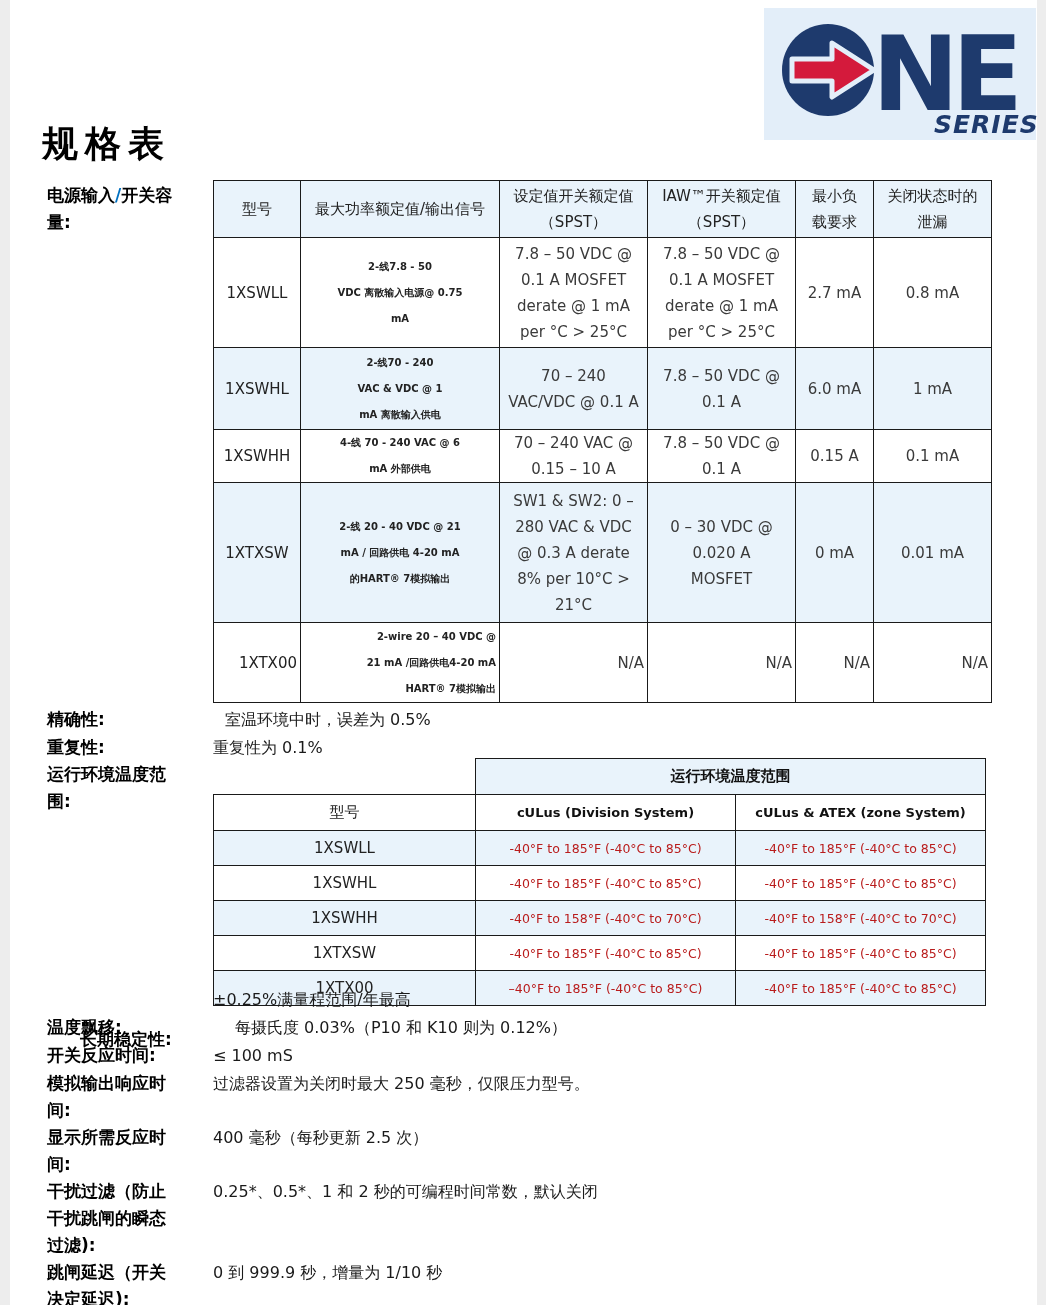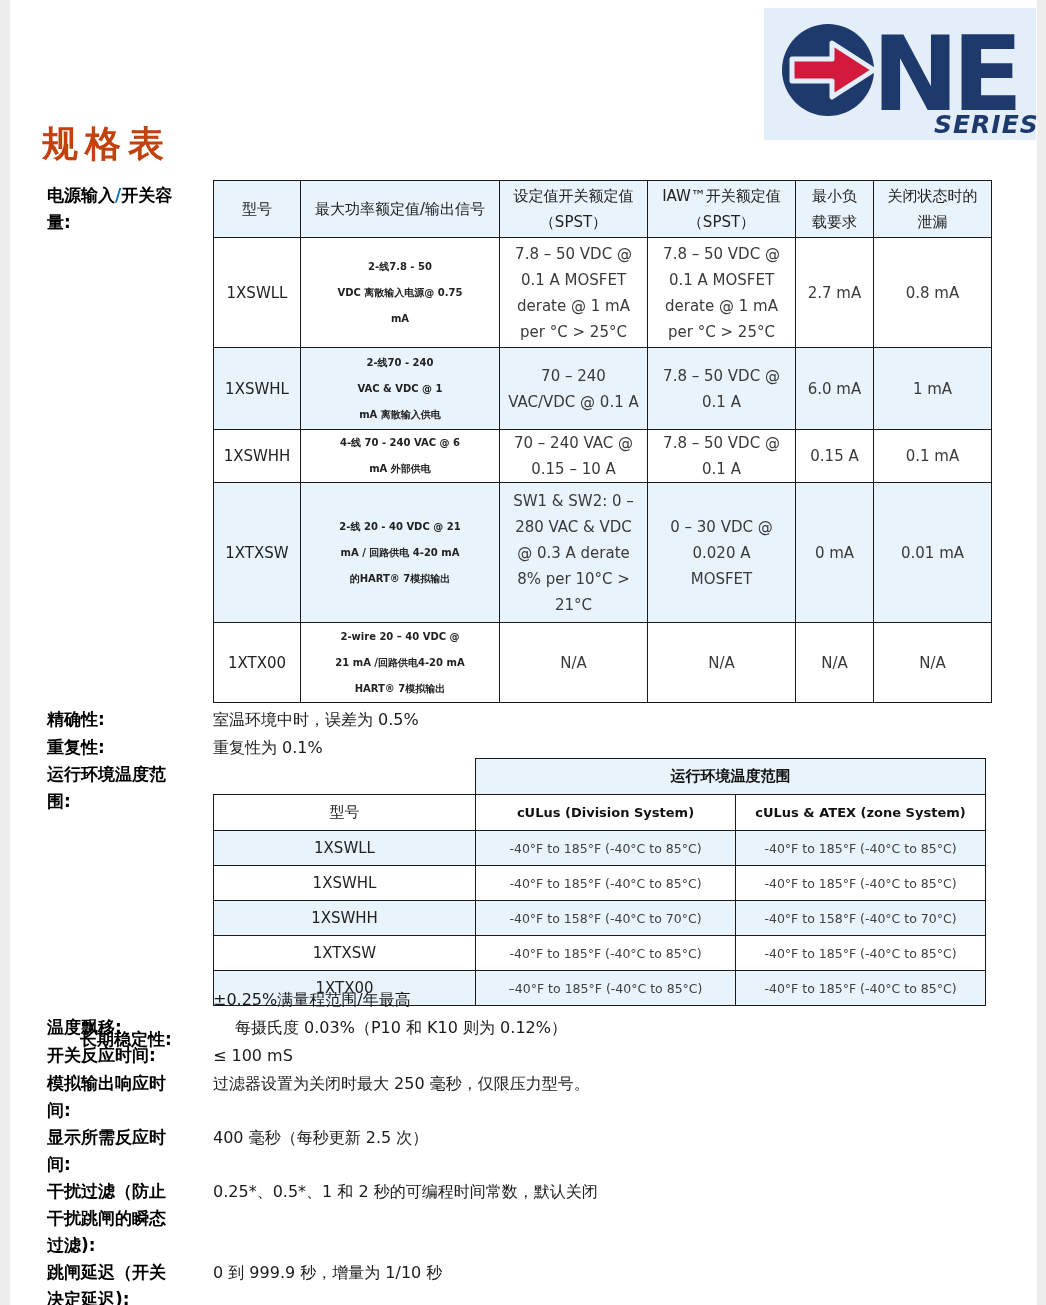--- a/index.html
+++ b/index.html
@@ -18,52 +18,52 @@
   }
   .edge{position:absolute;top:0;bottom:0;background:#ededed;}
   .edge.left{left:0;width:10px;}
   .edge.right{right:0;width:9px;}
 
   
   .logo{position:absolute;left:764px;top:8px;width:272px;height:132px;background:var(--logobg);padding-left:12px;}
 
   
   .title{position:absolute;left:42px;top:120px;font-size:36px;font-weight:bold;
-    letter-spacing:7px;color:#c2410c;font-family:"DejaVu Serif","Liberation Serif",serif;}
+    letter-spacing:7px;color:#000000;font-family:"DejaVu Serif","Liberation Serif",serif;}
 
   
   .lbl{position:absolute;left:47px;width:162px;font-weight:bold;font-size:17px;
        line-height:27px;color:#000;white-space:pre-line;}
   .val{position:absolute;left:213px;font-size:16px;line-height:27px;color:#1a1a1a;white-space:pre-line;}
   .slash{color:#0070c0;}
 
   
   table{border-collapse:collapse;table-layout:fixed;}
   .t1{position:absolute;left:213px;top:180px;width:778px;}
   .t1 td{border:1px solid var(--border);text-align:center;vertical-align:middle;
          font-size:15px;line-height:26px;color:#3a3a3a;white-space:pre-line;padding:0 3px;}
   .t1 tr.head td{background:var(--alt);font-size:15px;color:#222;height:57px;}
   .t1 tr.alt td{background:var(--alt);}
   .t1 .cpow{font-size:10px;font-weight:bold;color:#222;}
   .t1 .cmodel{font-size:15px;color:#222;}
   .t1 tr.h110 td{height:110px;} .t1 tr.h82 td{height:82px;} .t1 tr.h53 td{height:53px;}
-  .t1 tr.h140 td{height:140px;} .t1 tr.h80 td{height:80px;}
+  .t1 tr.h140 td{height:140px;} .t1 tr.h80 td{height:80px;text-align:right;}
 
   
   .t2{position:absolute;left:213px;top:758px;width:772px;}
   .t2 td{border:1px solid var(--border);text-align:center;vertical-align:middle;padding:8px 2px;}
   .t2 td.blank{border:none;background:transparent;}
   .t2 .t2title{background:var(--alt);font-weight:bold;font-size:15px;color:#111;height:28px;}
   .t2 tr.chead td{height:29px;}
   .t2 .hmodel{font-size:15px;color:#222;}
   .t2 .hcol{font-weight:bold;font-size:13px;color:#111;}
   .t2 tr.data td{height:28px;}
   .t2 tr.alt td{background:var(--alt);}
   .t2 .model{font-size:15px;color:#222;}
-  .t2 .temp{font-size:12.5px;color:#404040;}
+  .t2 .temp{font-size:12.5px;color:#b91c1c;}
   .t2 .foot{font-size:14.5px;color:#111;height:30px;}
 </style>
 </head>
 <body>
 
 <div class="edge left"></div>
 <div class="edge right"></div>
 
 <div class="logo">
   <svg width="272" height="132" viewBox="0 0 272 132">
@@ -163,21 +163,21 @@
 HART® 7模拟输出</td>
     <td>N/A</td>
     <td>N/A</td>
     <td>N/A</td>
     <td>N/A</td>
   </tr>
 </tbody>
   </table>
 
 <div class="lbl" style="top:706px;">精确性:</div>
-<div class="val" style="top:706px;">室温环境中时，误差为 0.5%</div>
+<div class="val" style="top:706px;margin-left:12px;">室温环境中时，误差为 0.5%</div>
 <div class="lbl" style="top:734px;">重复性:</div>
 <div class="val" style="top:734px;">重复性为 0.1%</div>
 <div class="lbl" style="top:761px;">运行环境温度范
 围:</div>
 
 <table class="t2">
   <colgroup>
       <col style="width:262px">
       <col style="width:260px">
       <col style="width:250px">

